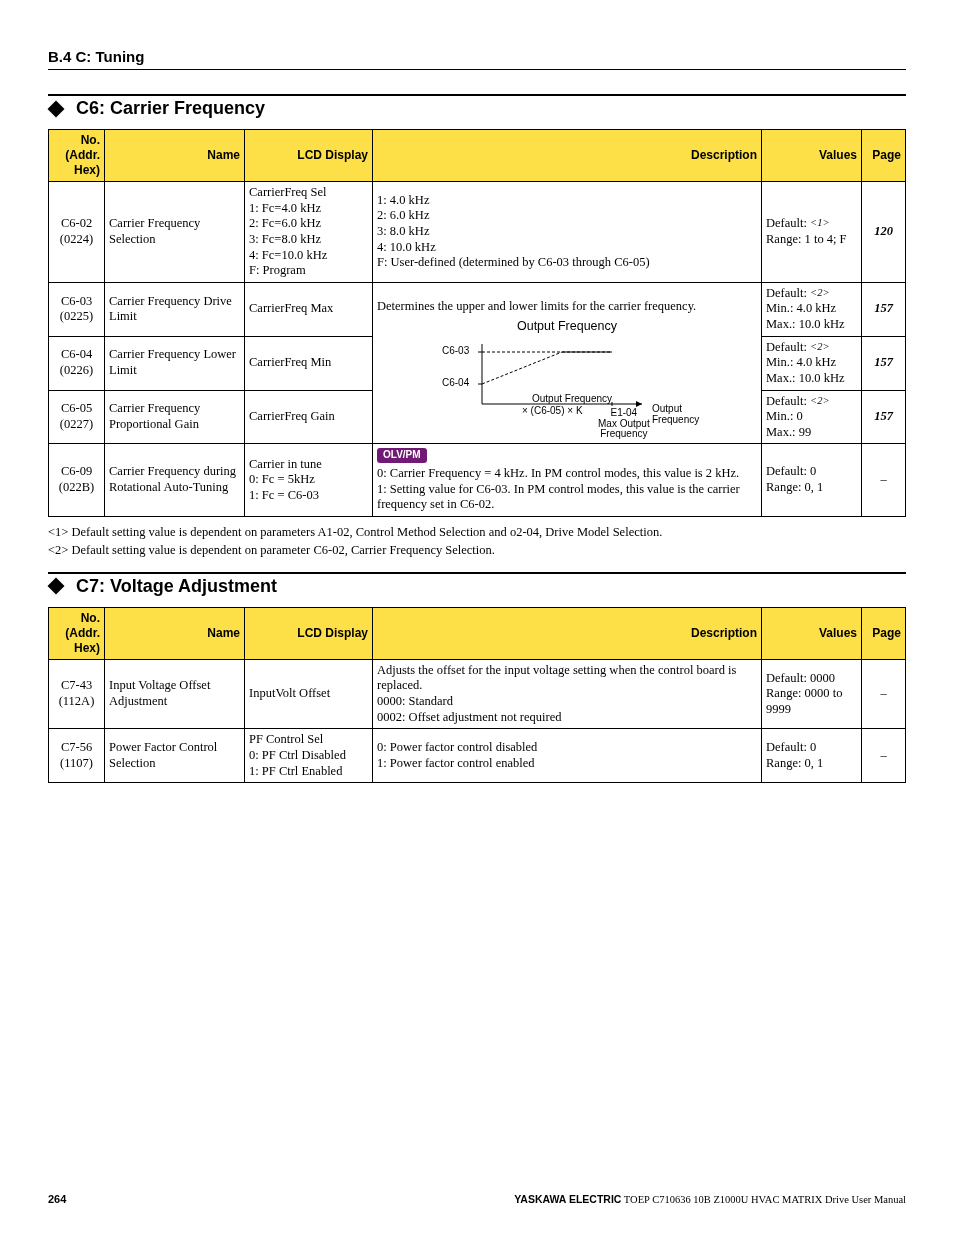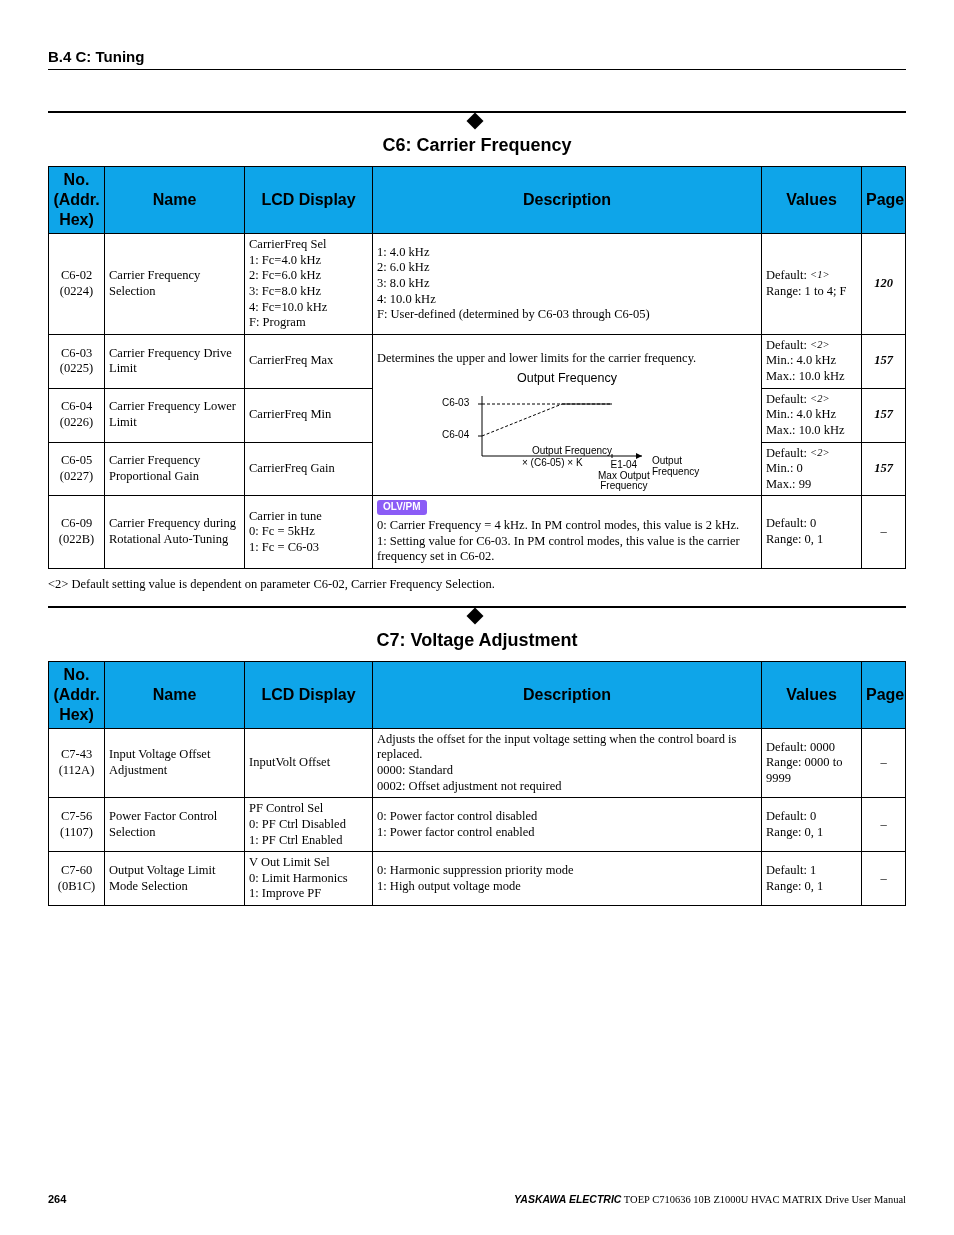--- a/index.html
+++ b/index.html
@@ -12,34 +12,33 @@
     min-height: 1235px;
     position: relative;
     color: #000;
   }
   .breadcrumb {
     font-family: Arial, Helvetica, sans-serif;
     font-weight: bold;
     font-size: 15px;
     padding-bottom: 4px;
     border-bottom: 1px solid #000;
-    margin-bottom: 41px;
+    margin-bottom: 24px;
   }
   .section-title {
     font-family: Arial, Helvetica, sans-serif;
     font-weight: bold;
     font-size: 18px;
     padding: 2px 0 4px 0;
     border-top: 2px solid #000;
     margin-top: 10px;
     margin-bottom: 6px;
     display: flex;
     align-items: center;
     gap: 8px;
-    flex-direction: column;
   }
   .diamond {
     display: inline-block;
     width: 12px;
     height: 12px;
     background: #000;
     transform: rotate(45deg);
     margin: 0 6px 0 2px;
     flex-shrink: 0;
   }
@@ -50,44 +49,44 @@
     margin-bottom: 8px;
   }
   table.param th, table.param td {
     border: 1px solid #000;
     padding: 3px 4px;
     vertical-align: middle;
     font-size: 12.5px;
     line-height: 1.25;
   }
   table.param th {
-    background: #0ea5e9;
+    background: #fde047;
     font-family: Arial, Helvetica, sans-serif;
     font-weight: bold;
-    font-size: 16px;
-    text-align: center;
+    font-size: 12px;
+    text-align: right;
   }
   col.c-no    { width: 56px; }
   col.c-name  { width: 140px; }
   col.c-lcd   { width: 128px; }
   col.c-desc  { width: auto; }
   col.c-val   { width: 100px; }
   col.c-page  { width: 44px; }
   td.no   { text-align: center; }
   td.name { text-align: left; }
   td.lcd  { text-align: left; }
   td.desc { text-align: left; }
   td.val  { text-align: left; }
   td.page { text-align: center; font-style: italic; font-weight: bold; }
   .sup { font-style: italic; font-size: 10.5px; vertical-align: top; }
   .notes { font-size: 12.5px; margin: 4px 0 14px 0; }
   .notes div { margin: 3px 0; }
   .pill {
     display: inline-block;
-    background: #8b5cf6;
+    background: #701a75;
     color: #fff;
     font-family: Arial, Helvetica, sans-serif;
     font-weight: bold;
     font-size: 10px;
     padding: 1px 6px;
     border-radius: 3px;
     margin-bottom: 3px;
   }
   
   .diagram-wrap { font-family: Arial, Helvetica, sans-serif; font-size: 10px; margin-left: 32px; }
@@ -99,21 +98,21 @@
     position: absolute;
     bottom: 30px;
     left: 48px;
     right: 48px;
     display: flex;
     justify-content: space-between;
     font-size: 11px;
   }
   .footer .pn { font-weight: bold; font-family: Arial, Helvetica, sans-serif; }
   .footer .man { font-size: 10.5px; }
-  .footer .man b { font-family: Arial, Helvetica, sans-serif; font-style: italic; }
+  .footer .man b { font-family: Arial, Helvetica, sans-serif; }
 </style>
 </head>
 <body>
 
 <div class="breadcrumb">B.4 C: Tuning</div>
 
 <div class="section-title">
   <span class="diamond"></span>
   <span>C6: Carrier Frequency</span>
 </div>
@@ -237,20 +236,21 @@
 1: Setting value for C6-03. In PM control modes, this value is the carrier frequency set in C6-02.</span>
       </td>
       <td class="val" style="white-space:pre-line">Default: 0
 Range: 0, 1</td>
       <td class="page" style="font-style:normal;font-weight:normal">–</td>
     </tr>
   </tbody>
 </table>
 
 <div class="notes">
+  <div>&lt;1&gt;   Default setting value is dependent on parameters A1-02, Control Method Selection and o2-04, Drive Model Selection.</div>
   <div>&lt;2&gt;   Default setting value is dependent on parameter C6-02, Carrier Frequency Selection.</div>
 </div>
 
 <div class="section-title">
   <span class="diamond"></span>
   <span>C7: Voltage Adjustment</span>
 </div>
 
 <table class="param">
   <colgroup>
@@ -292,32 +292,19 @@
       <td class="name">Power Factor Control Selection</td>
       <td class="lcd" style="white-space:pre-line">PF Control Sel
 0: PF Ctrl Disabled
 1: PF Ctrl Enabled</td>
       <td class="desc" style="white-space:pre-line">0: Power factor control disabled
 1: Power factor control enabled</td>
       <td class="val" style="white-space:pre-line">Default: 0
 Range: 0, 1</td>
       <td class="page" style="font-style:normal;font-weight:normal">–</td>
     </tr>
-    <tr>
-      <td class="no" style="white-space:pre-line">C7-60
-(0B1C)</td>
-      <td class="name">Output Voltage Limit Mode Selection</td>
-      <td class="lcd" style="white-space:pre-line">V Out Limit Sel
-0: Limit Harmonics
-1: Improve PF</td>
-      <td class="desc" style="white-space:pre-line">0: Harmonic suppression priority mode
-1: High output voltage mode</td>
-      <td class="val" style="white-space:pre-line">Default: 1
-Range: 0, 1</td>
-      <td class="page" style="font-style:normal;font-weight:normal">–</td>
-    </tr>
   </tbody>
 </table>
 
 <div class="footer">
   <span class="pn">264</span>
   <span class="man"><b>YASKAWA ELECTRIC</b><span> TOEP C710636 10B Z1000U HVAC MATRIX Drive User Manual</span></span>
 </div>
 
 </body></html>

